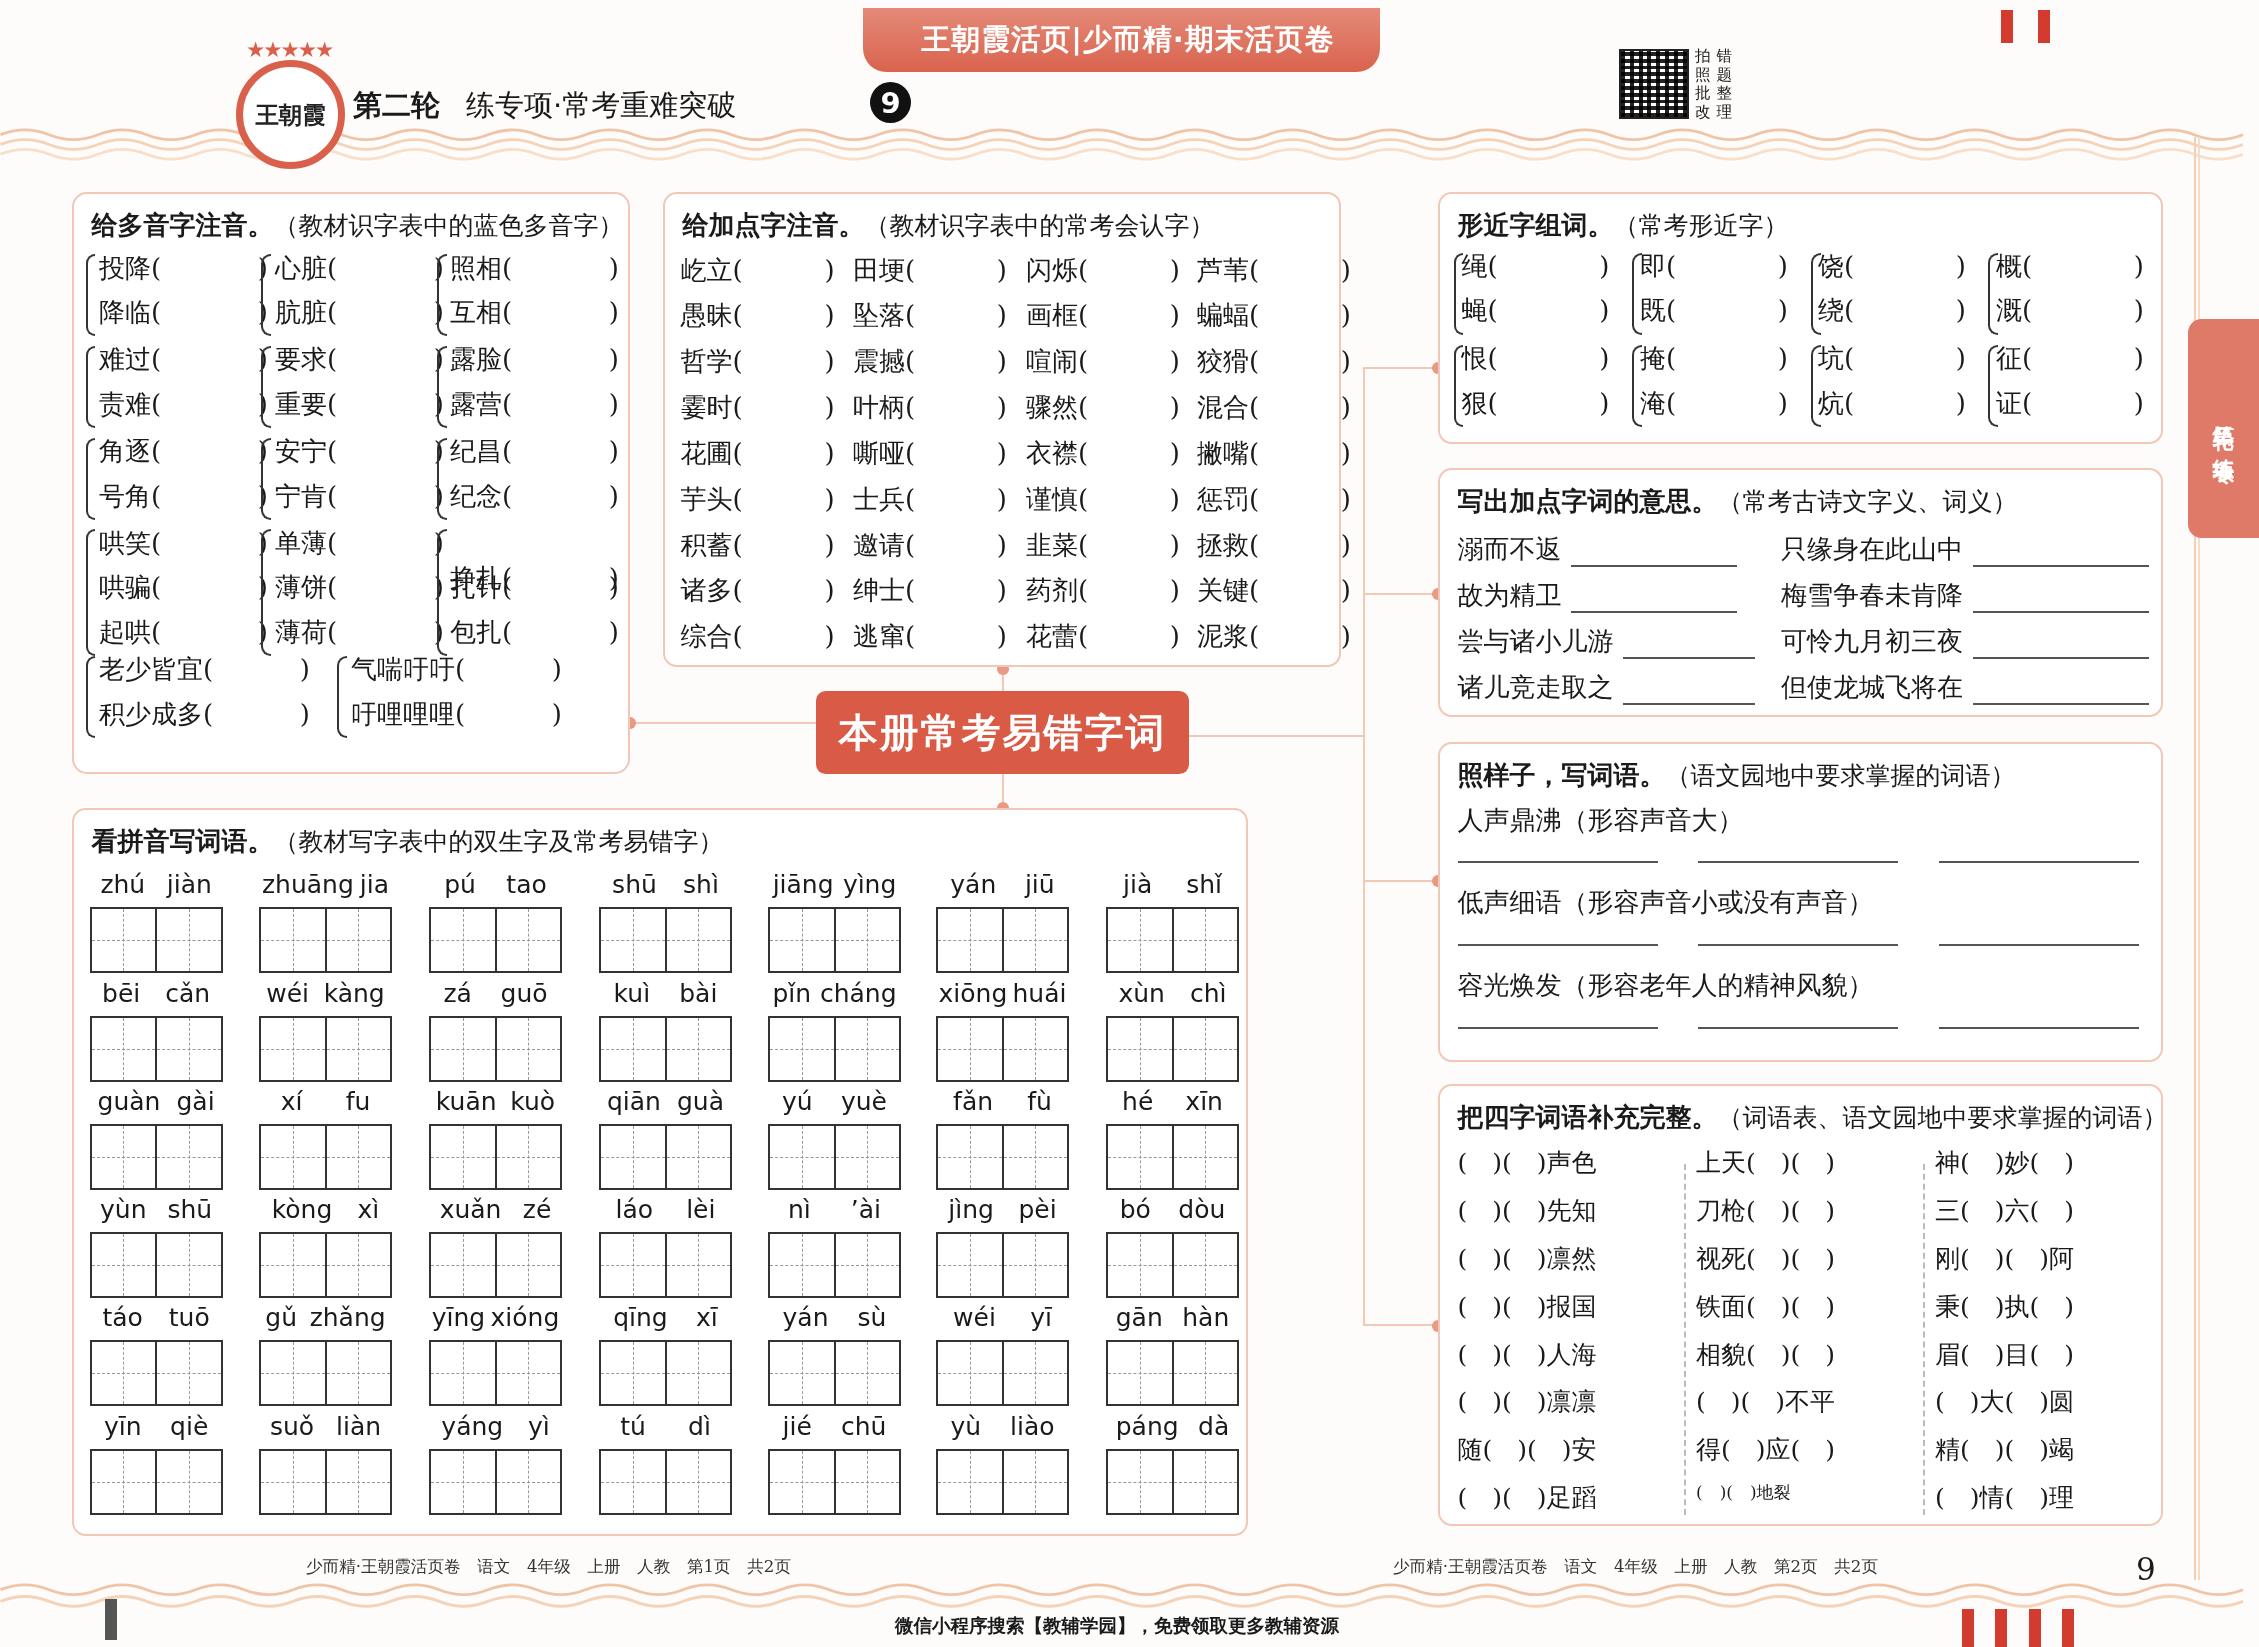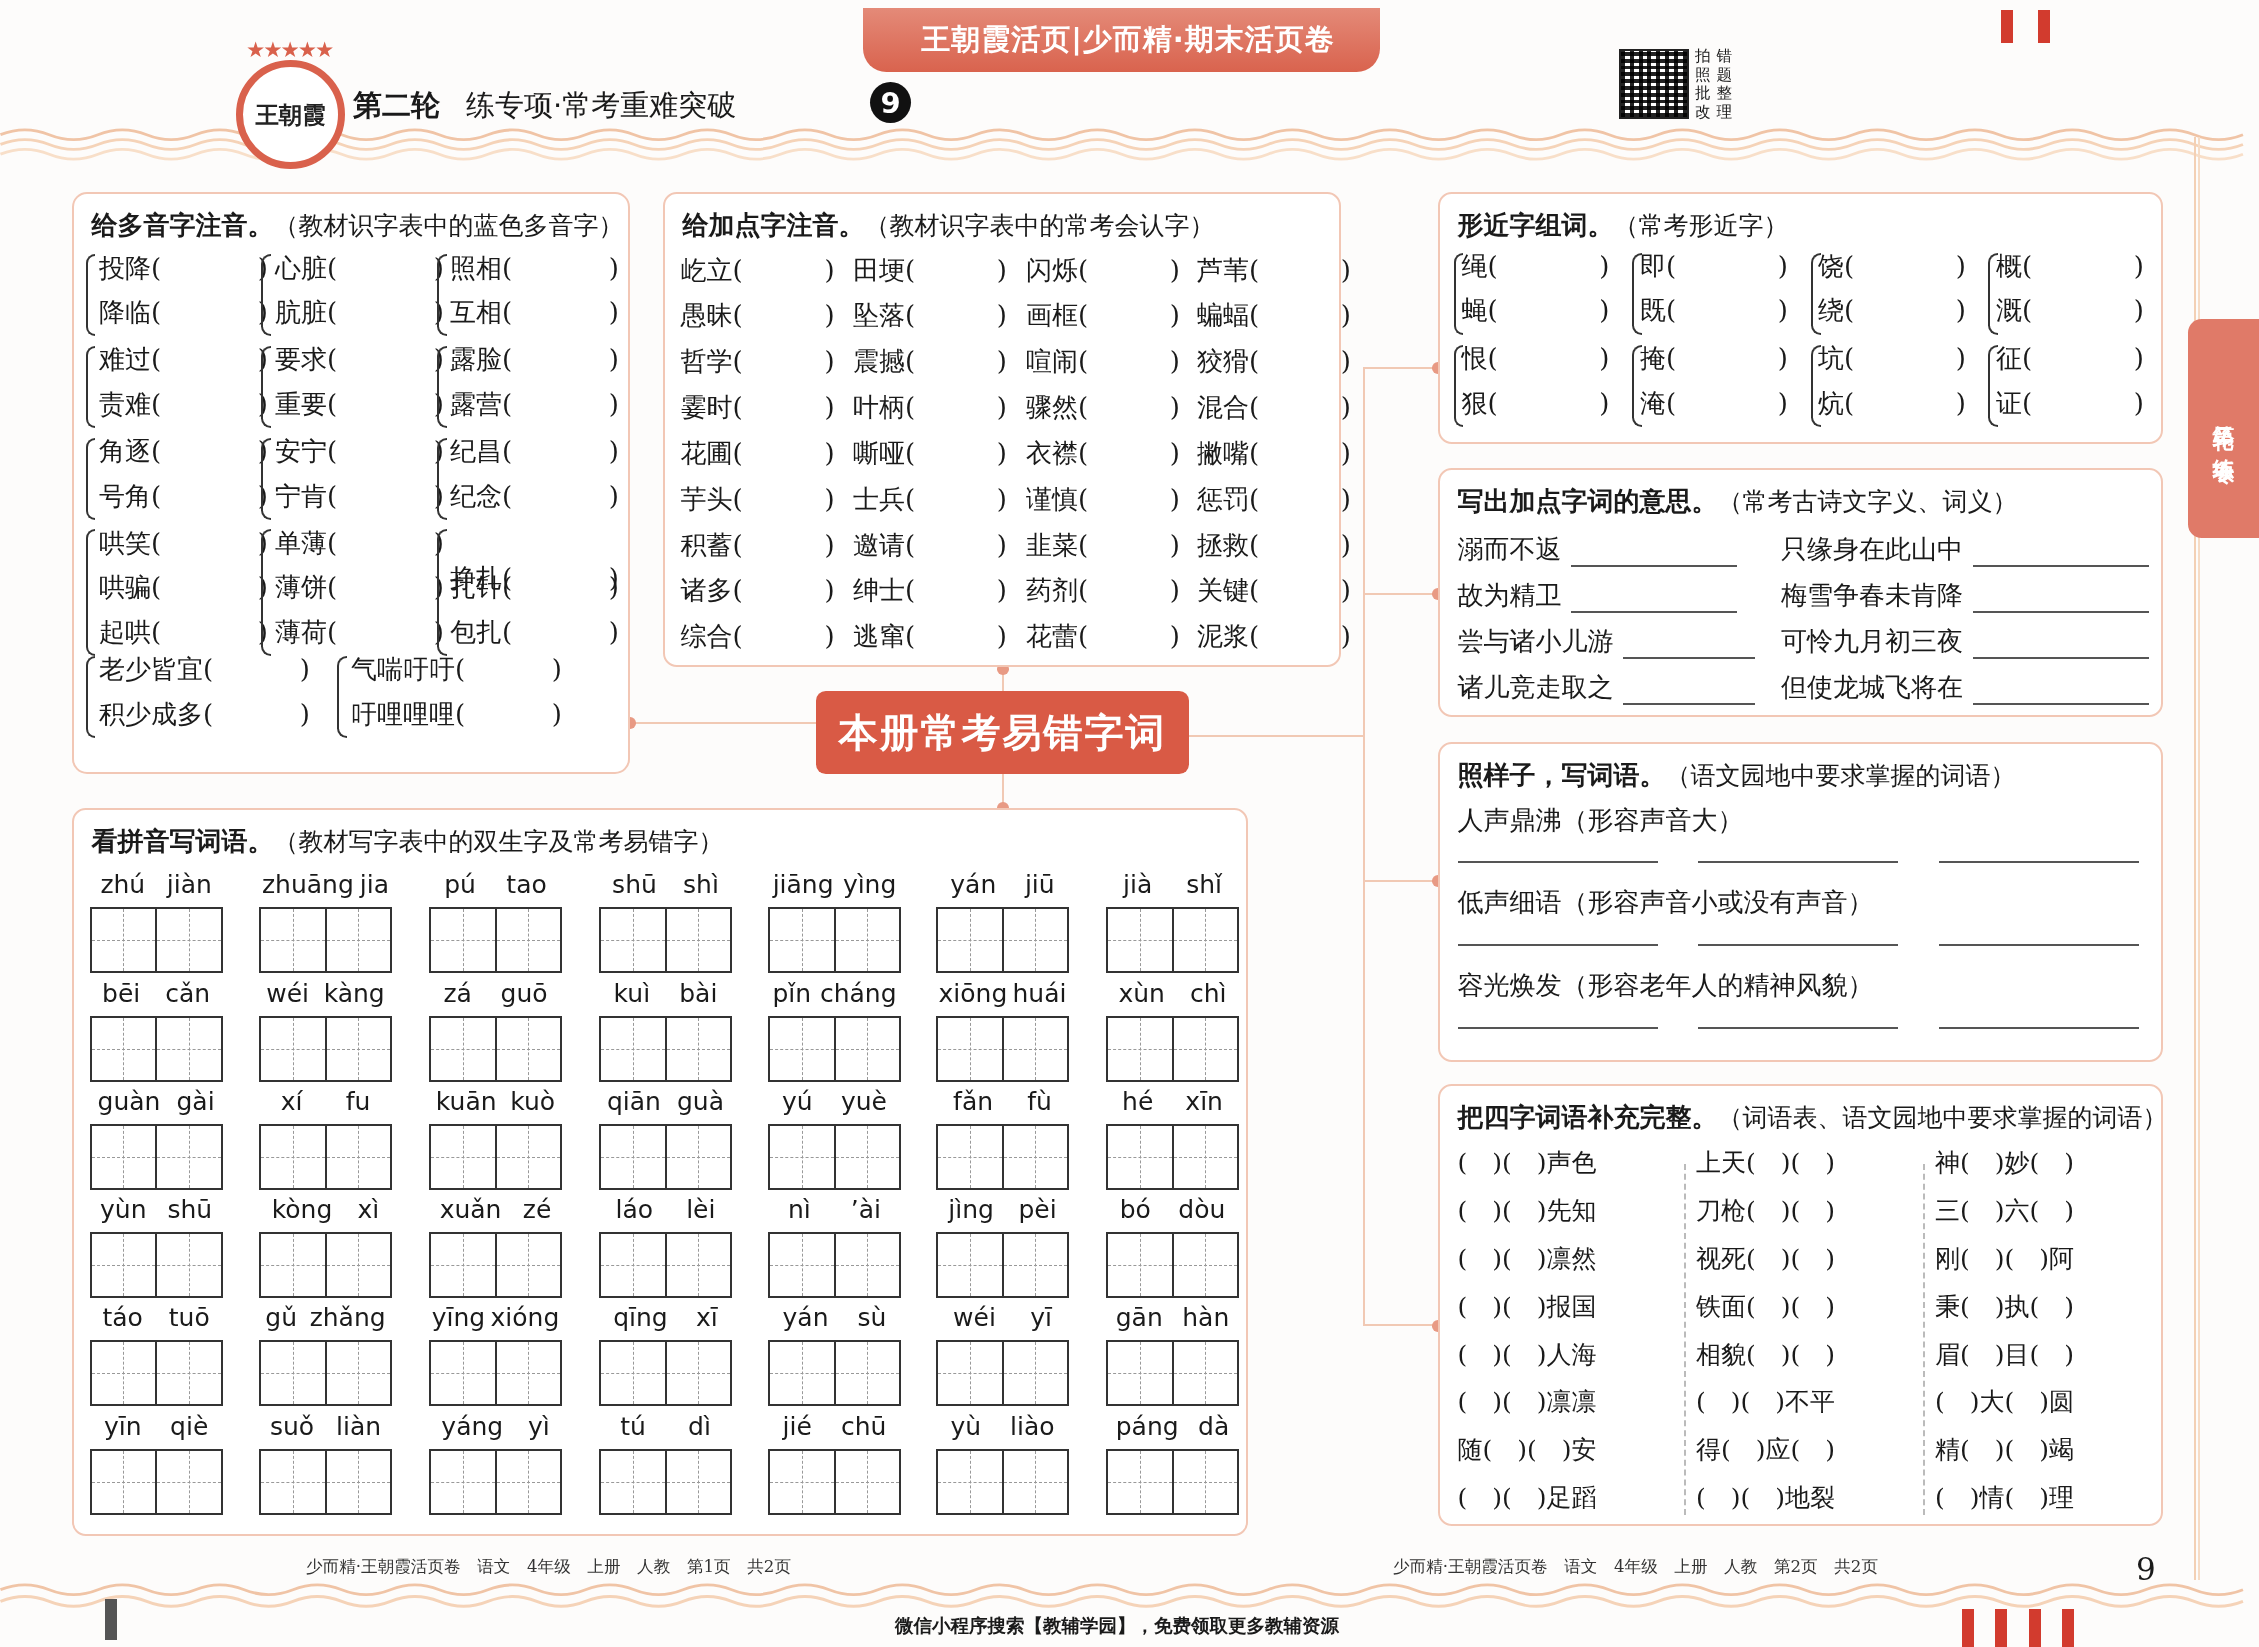--- a/index.html
+++ b/index.html
@@ -566,21 +566,21 @@
       <div class="item" style="left: 17.6px; top: 299px; font-size: 25px; white-space: pre;">(　)(　)凛凛</div>
       <div class="item" style="left: 17.6px; top: 347px; font-size: 25px; white-space: pre;">随(　)(　)安</div>
       <div class="item" style="left: 17.6px; top: 395px; font-size: 25px; white-space: pre;">(　)(　)足蹈</div>
       <div class="item" style="left: 256px; top: 60px; font-size: 25px; white-space: pre;">上天(　)(　)</div>
       <div class="item" style="left: 256px; top: 108px; font-size: 25px; white-space: pre;">刀枪(　)(　)</div>
       <div class="item" style="left: 256px; top: 156px; font-size: 25px; white-space: pre;">视死(　)(　)</div>
       <div class="item" style="left: 256px; top: 204px; font-size: 25px; white-space: pre;">铁面(　)(　)</div>
       <div class="item" style="left: 256px; top: 252px; font-size: 25px; white-space: pre;">相貌(　)(　)</div>
       <div class="item" style="left: 256px; top: 299px; font-size: 25px; white-space: pre;">(　)(　)不平</div>
       <div class="item" style="left: 256px; top: 347px; font-size: 25px; white-space: pre;">得(　)应(　)</div>
-      <div class="item" style="left: 256px; top: 395px; font-size: 25px; white-space: pre;">(　)(　)地裂</div>
+      <div class="item" style="left: 256px; top: 395px; font-size: 17px; white-space: pre;">(　)(　)地裂</div>
       <div class="item" style="left: 495px; top: 60px; font-size: 25px; white-space: pre;">神(　)妙(　)</div>
       <div class="item" style="left: 495px; top: 108px; font-size: 25px; white-space: pre;">三(　)六(　)</div>
       <div class="item" style="left: 495px; top: 156px; font-size: 25px; white-space: pre;">刚(　)(　)阿</div>
       <div class="item" style="left: 495px; top: 204px; font-size: 25px; white-space: pre;">秉(　)执(　)</div>
       <div class="item" style="left: 495px; top: 252px; font-size: 25px; white-space: pre;">眉(　)目(　)</div>
       <div class="item" style="left: 495px; top: 299px; font-size: 25px; white-space: pre; text-align: center;">(　)大(　)圆</div>
       <div class="item" style="left: 495px; top: 347px; font-size: 25px; white-space: pre;">精(　)(　)竭</div>
       <div class="item" style="left: 495px; top: 395px; font-size: 25px; white-space: pre;">(　)情(　)理</div>
     </div>
 </div>

